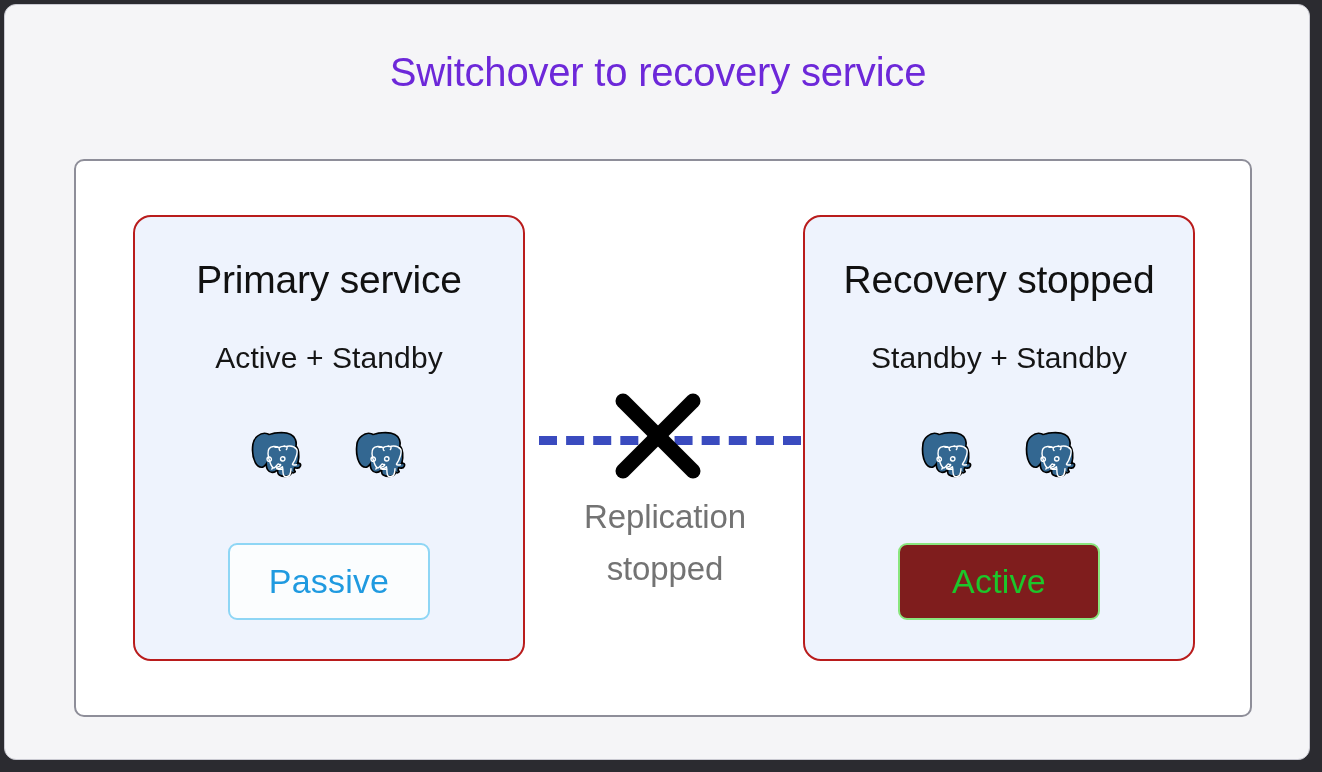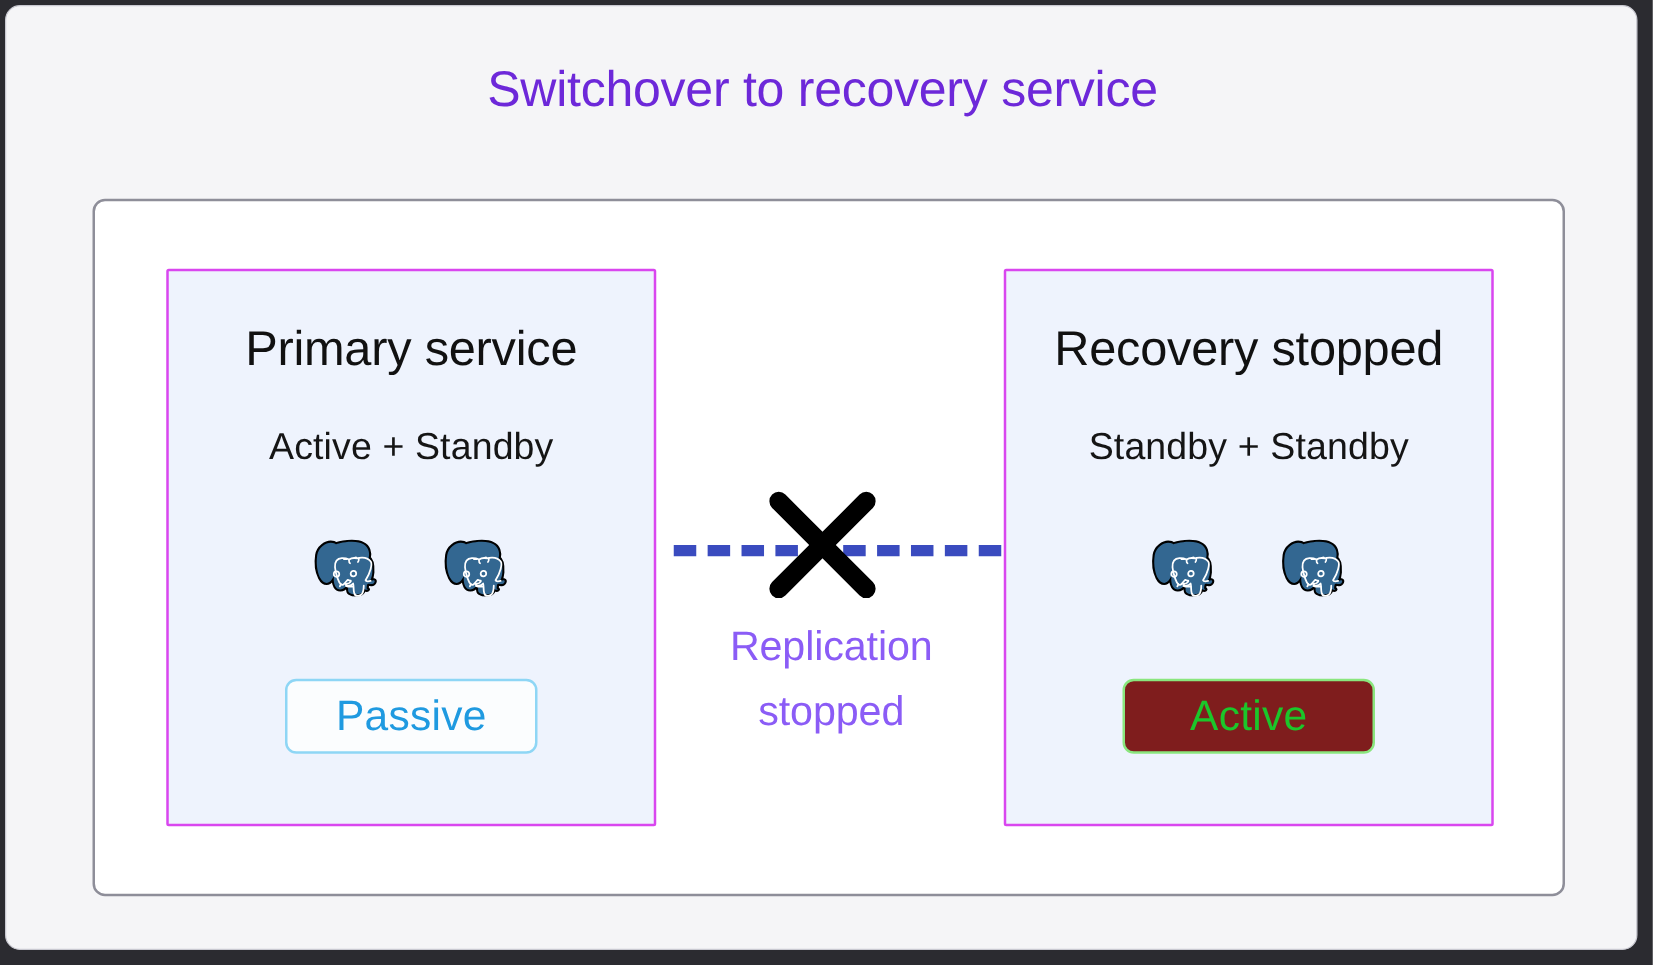--- a/index.html
+++ b/index.html
@@ -55,22 +55,22 @@
     box-sizing: border-box;
   }
 
   
   .service-box {
     position: absolute;
     top: 54px;
     width: 392px;
     height: 446px;
     background: #eef3fd;
-    border: 2px solid #d946ef;
-    border-radius: 2px;
+    border: 2px solid #b91c1c;
+    border-radius: 18px;
     box-sizing: border-box;
   }
   #service-box-primary  { left: 57px; }
   #service-box-recovery { left: 727px; }
 
   .service-title {
     position: absolute;
     left: 0;
     top: 41px;
     width: 100%;
@@ -105,21 +105,21 @@
   }
   .pg-node { width: 66px; height: 68px; display: block; }
 
   
   .status-badge {
     position: absolute;
     top: 326px;
     left: 50%;
     transform: translateX(-50%);
     width: 202px;
-    height: 60px;
+    height: 77px;
     border-radius: 9px;
     box-sizing: border-box;
     display: flex;
     align-items: center;
     justify-content: center;
     font-size: 34px;
     font-weight: 300;
     letter-spacing: 0.2px;
     text-align: center;
   }
@@ -159,21 +159,21 @@
   }
   #replication-label {
     position: absolute;
     left: 0;
     top: 115px;
     width: 100%;
     text-align: center;
     font-size: 33px;
     font-weight: 300;
     line-height: 1.58;
-    color: #8b5cf6;
+    color: #737373;
     letter-spacing: -0.1px;
   }
 </style>
 </head>
 <body>
 
 <div id="page">
 
   <div id="diagram-title">Switchover to recovery service</div>
 

